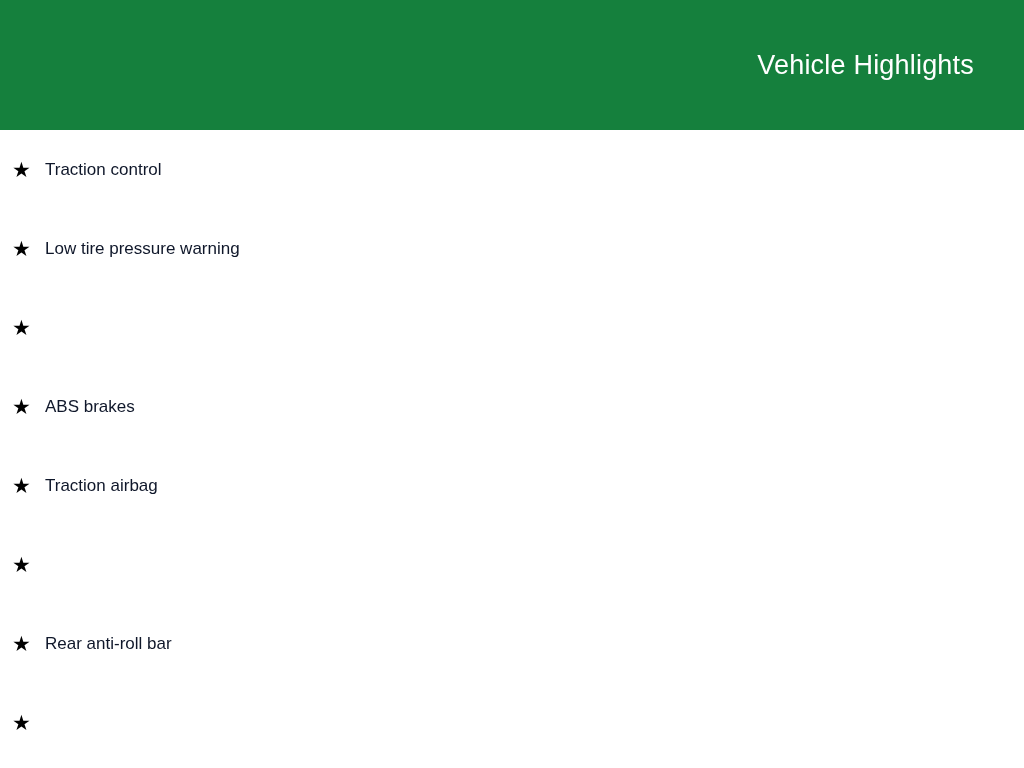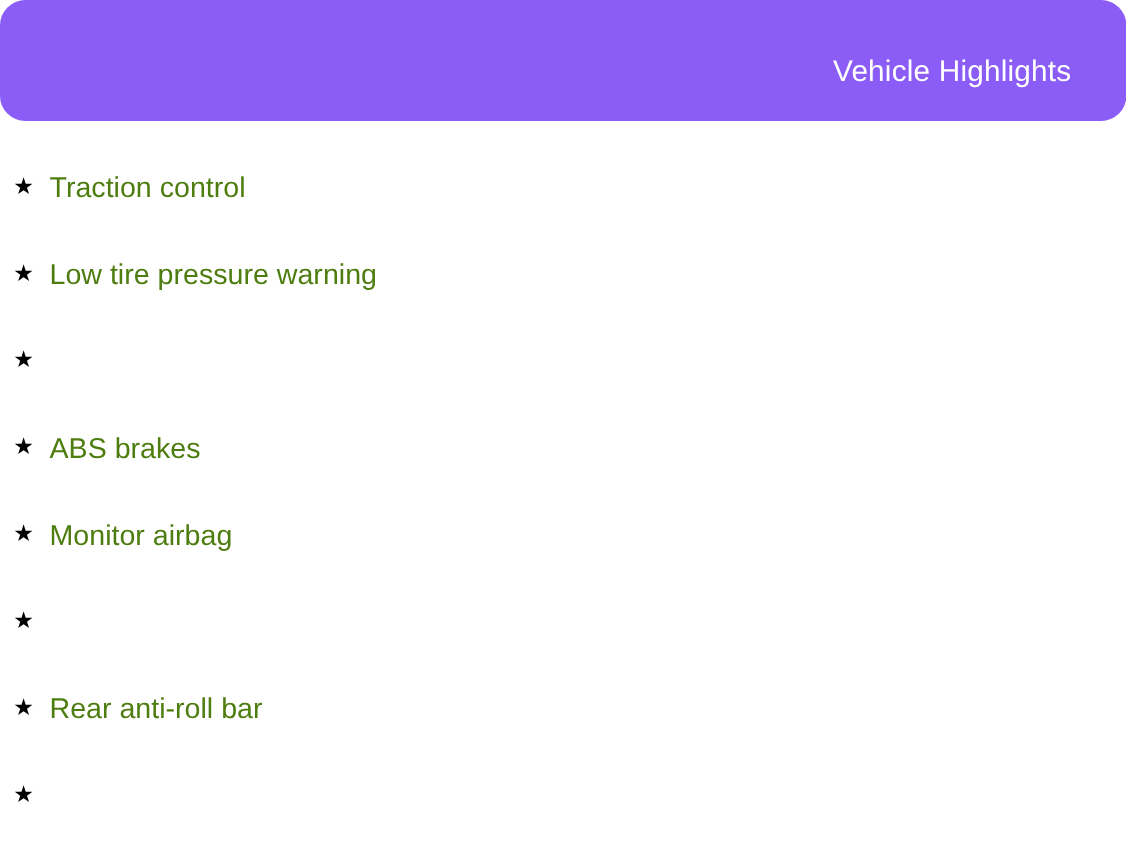--- a/index.html
+++ b/index.html
@@ -17,24 +17,23 @@
     width: 1024px;
     height: 768px;
     background: #ffffff;
   }
 
   .header-bar {
     position: absolute;
     left: 0;
     top: 0;
     width: 1024px;
-    height: 110px;
-    background: #8b5cf6;
+    height: 130px;
+    background: #15803d;
     box-sizing: border-box;
-    border-radius: 23px;
   }
 
   .header-title {
     position: absolute;
     right: 50px;
     top: 50px;
     color: #ffffff;
     font-size: 27px;
     font-weight: 400;
     letter-spacing: 0.2px;
@@ -62,22 +61,22 @@
   .bullet-star {
     flex: 0 0 auto;
     width: 22px;
     font-size: 21px;
     line-height: 1;
     color: #000000;
     text-align: left;
   }
 
   .feature-label {
-    font-size: 26px;
-    color: #4d7c0f;
+    font-size: 17px;
+    color: #0f172a;
     line-height: 1;
     padding-left: 11px;
     white-space: nowrap;
   }
 </style>
 </head>
 <body>
 
 <div class="page">
 
@@ -101,21 +100,21 @@
       <span class="bullet-star">★</span>
     </li>
 
     <li class="feature-item">
       <span class="bullet-star">★</span>
       <span class="feature-label">ABS brakes</span>
     </li>
 
     <li class="feature-item">
       <span class="bullet-star">★</span>
-      <span class="feature-label">Monitor airbag</span>
+      <span class="feature-label">Traction airbag</span>
     </li>
 
     <li class="feature-item">
       <span class="bullet-star">★</span>
     </li>
 
     <li class="feature-item">
       <span class="bullet-star">★</span>
       <span class="feature-label">Rear anti-roll bar</span>
     </li>

